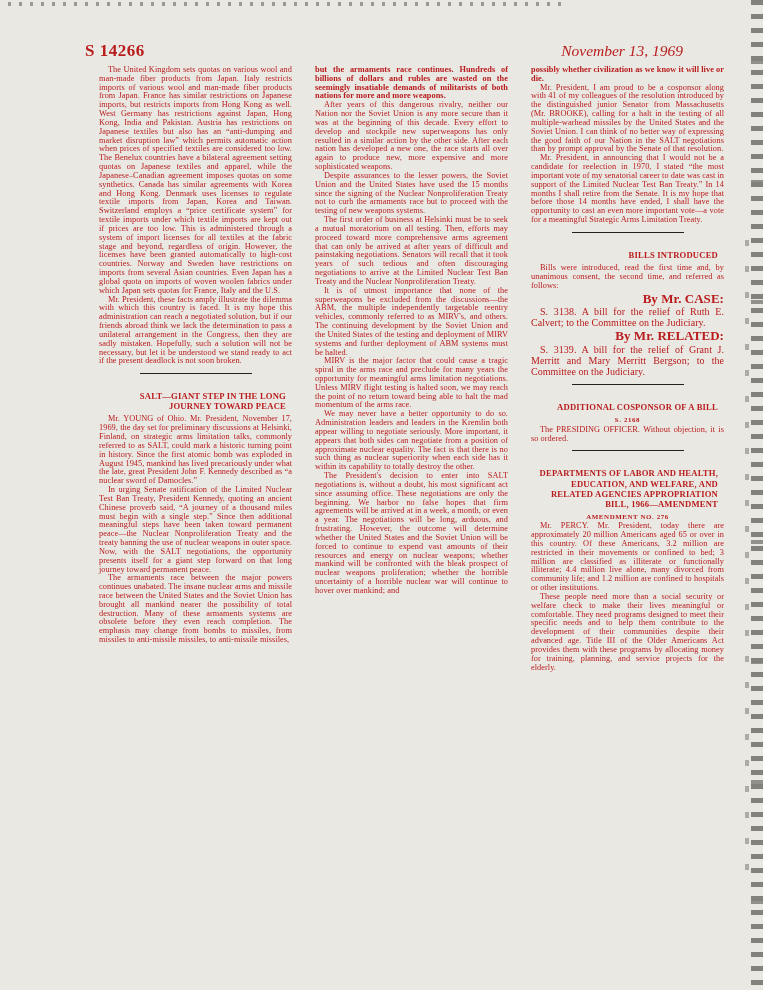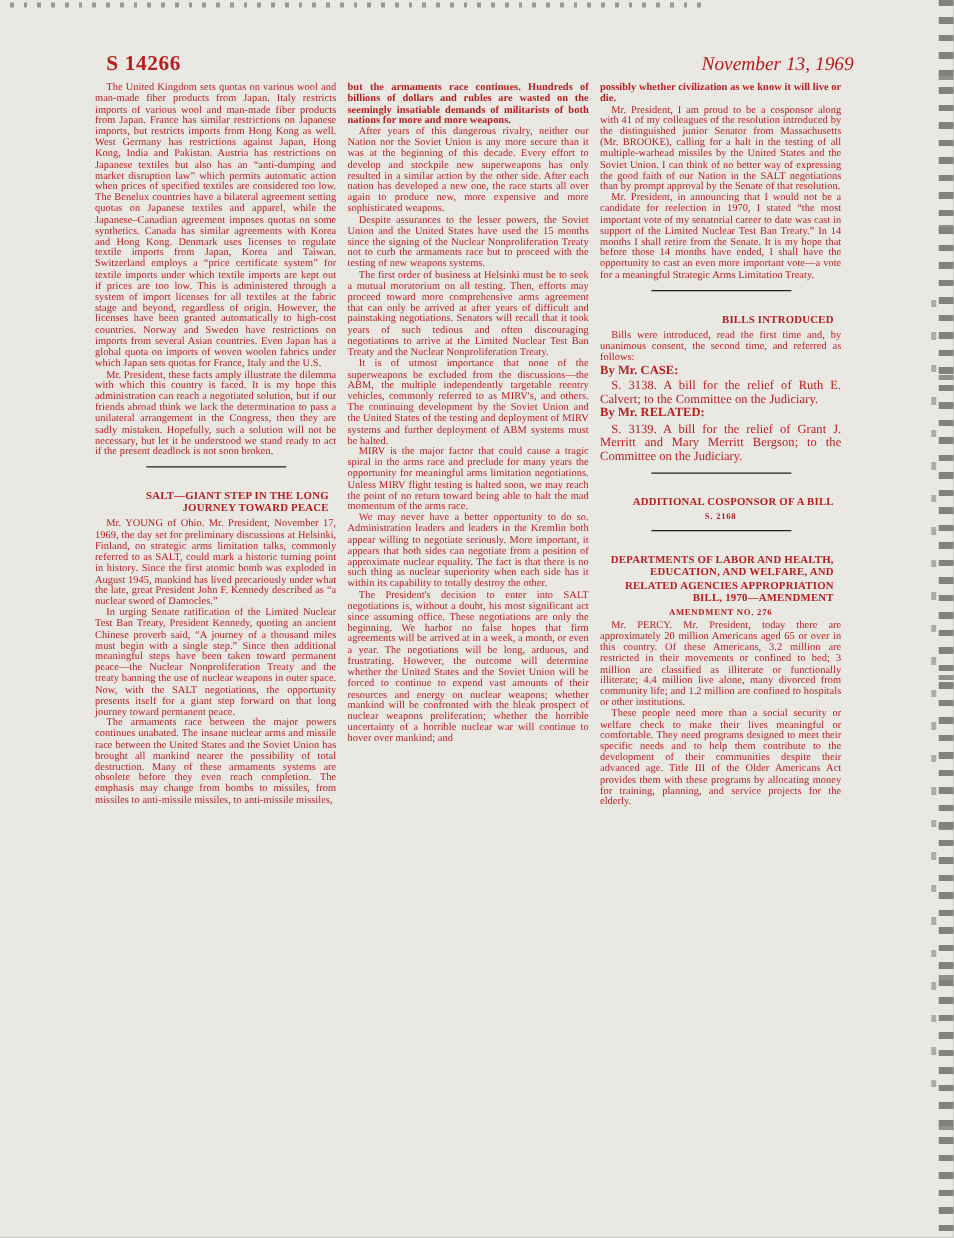--- a/index.html
+++ b/index.html
@@ -36,41 +36,41 @@
   
   .header{
     position:absolute;top:41px;left:85px;width:598px;
     display:flex;align-items:baseline;justify-content:space-between;
   }
   .pageno{font-size:17px;font-weight:bold;letter-spacing:.5px;}
   .masthead{font-size:16.5px;font-weight:bold;letter-spacing:.6px;}
   .issuedate{font-size:15.5px;font-style:italic;font-weight:500;}
   
   .cols{
-    position:absolute;top:66px;left:76px;width:598px;
-    display:flex;gap:9px;
+    position:absolute;top:66px;left:99px;width:598px;
+    display:flex;gap:23px;
   }
   .col{
     width:193px;min-width:193px;
     font-size:8.3px;line-height:1.065;
     text-align:justify;
     letter-spacing:.05px;
   }
   .blk-para{text-indent:9px;margin:0;}
   .blk-cont{margin:0;font-weight:bold;}
   .blk-heading{
     text-align:right;font-weight:bold;font-size:8.6px;line-height:1.18;
     margin:17px 6px 4px;letter-spacing:.2px;text-indent:0;
   }
   .blk-subheading{
     text-align:center;font-weight:bold;font-size:6.9px;letter-spacing:.6px;
     margin:3px 0 2px;
   }
   .blk-byline{
-    text-align:left;font-weight:bold;font-size:10px;margin:1px 0;
+    text-align:right;font-weight:bold;font-size:13px;margin:1px 0;
   }
   .blk-bill{
     font-size:10px;line-height:1.1;text-indent:9px;margin:0;
   }
   .blk-rule{
     width:112px;height:0;border-top:1.5px solid #23221d;
     margin:7px auto 5px;
   }
 </style>
 </head>
@@ -113,20 +113,21 @@
         <div class="blk-rule"></div>
         <div class="blk-heading">BILLS INTRODUCED</div>
         <div class="blk-para">Bills were introduced, read the first time and, by unanimous consent, the second time, and referred as follows:</div>
         <div class="blk-byline">By Mr. CASE:</div>
         <div class="blk-bill">S. 3138. A bill for the relief of Ruth E. Calvert; to the Committee on the Judiciary.</div>
         <div class="blk-byline">By Mr. RELATED:</div>
         <div class="blk-bill">S. 3139. A bill for the relief of Grant J. Merritt and Mary Merritt Bergson; to the Committee on the Judiciary.</div>
         <div class="blk-rule"></div>
         <div class="blk-heading">ADDITIONAL COSPONSOR OF A BILL</div>
         <div class="blk-subheading">S. 2168</div>
+        <div class="blk-para">The PRESIDING OFFICER. Without objection, it is so ordered.</div>
         <div class="blk-rule"></div>
-        <div class="blk-heading">DEPARTMENTS OF LABOR AND HEALTH, EDUCATION, AND WELFARE, AND RELATED AGENCIES APPROPRIATION BILL, 1970—AMENDMENT</div>
+        <div class="blk-heading">DEPARTMENTS OF LABOR AND HEALTH, EDUCATION, AND WELFARE, AND RELATED AGENCIES APPROPRIATION BILL, 1966—AMENDMENT</div>
         <div class="blk-subheading">AMENDMENT NO. 276</div>
         <div class="blk-para">Mr. PERCY. Mr. President, today there are approximately 20 million Americans aged 65 or over in this country. Of these Americans, 3.2 million are restricted in their movements or confined to bed; 3 million are classified as illiterate or functionally illiterate; 4.4 million live alone, many divorced from community life; and 1.2 million are confined to hospitals or other institutions.</div>
         <div class="blk-para">These people need more than a social security or welfare check to make their lives meaningful or comfortable. They need programs designed to meet their specific needs and to help them contribute to the development of their communities despite their advanced age. Title III of the Older Americans Act provides them with these programs by allocating money for training, planning, and service projects for the elderly.</div>
       </div>
   </div>
 </div>
 
 </body></html>

